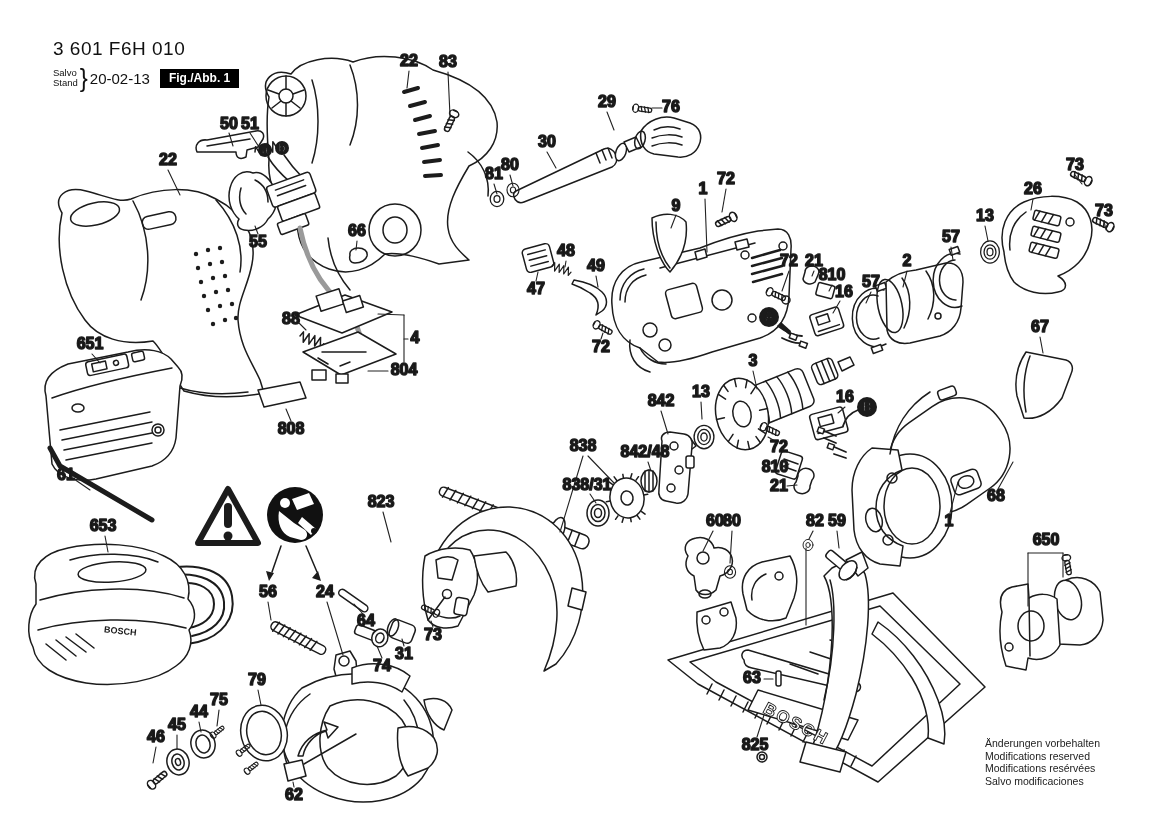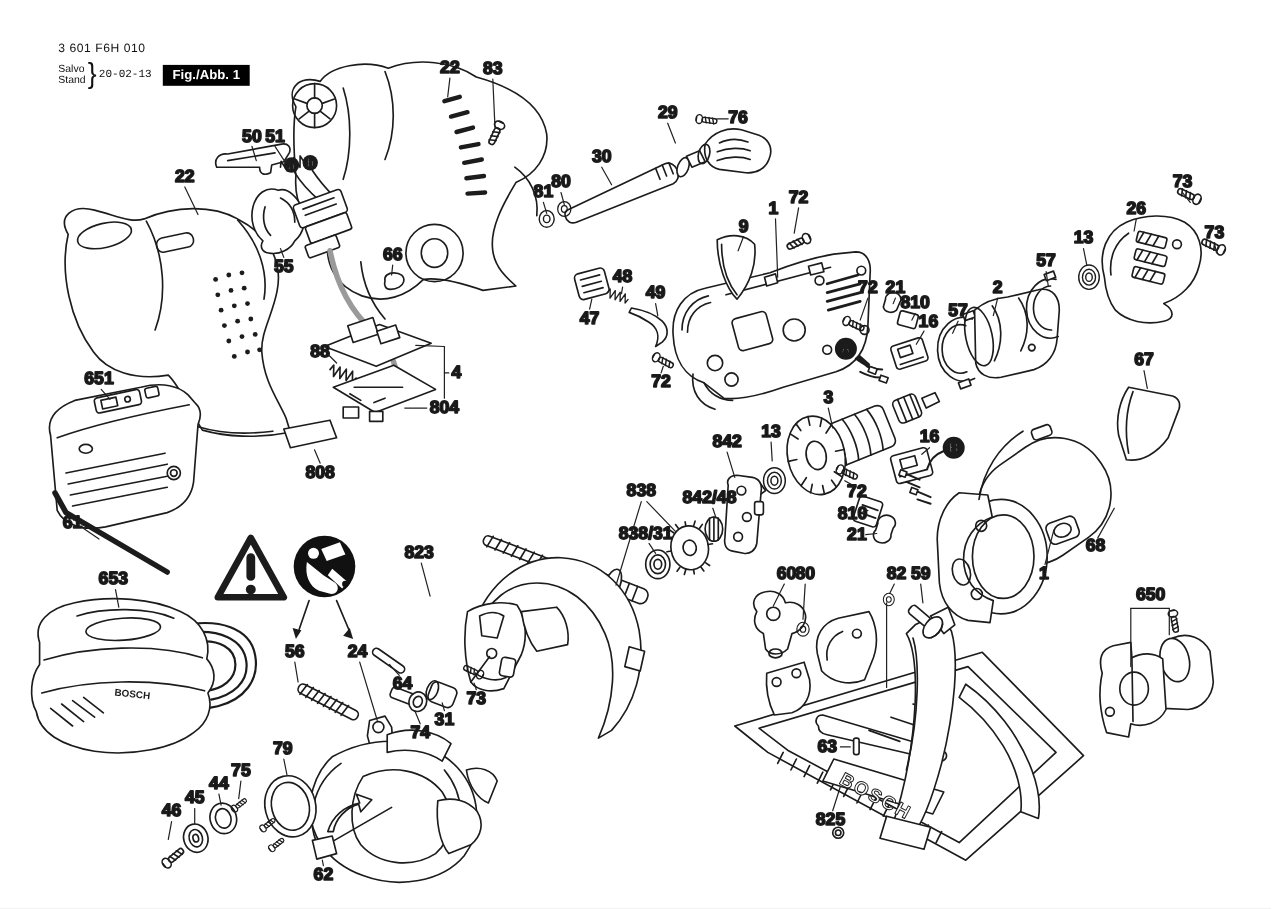--- a/index.html
+++ b/index.html
@@ -6,25 +6,25 @@
   #canvas{position:relative;width:1169px;height:826px;background:#ffffff;overflow:hidden;
           font-family:"Liberation Sans",sans-serif;}
   #art{position:absolute;left:0;top:0;}
   
   #anno text{font-family:"Liberation Sans",sans-serif;font-weight:bold;font-size:16px;
              fill:#141414;text-anchor:middle;dominant-baseline:middle;}
   #anno line{stroke:#222;stroke-width:1.1;}
   #anno text.marker-text{fill:#ffffff;font-size:12px;}
   
   .titleblock{position:absolute;left:53px;top:38px;color:#111;}
-  .pn{font-size:11px;letter-spacing:0.5px;}
+  .pn{font-size:19px;letter-spacing:0.5px;}
   .issue-row{display:flex;align-items:center;margin-top:4px;}
   .ilabels{font-size:9.5px;line-height:10.5px;}
   .brace{font-size:24px;font-weight:300;margin:0 2px 0 2px;transform:scaleY(1.1);}
-  .date{font-size:10px;margin-right:10px;font-family:Liberation Mono, monospace;}
+  .date{font-size:15px;margin-right:10px;}
   .figbox{background:#000;color:#fff;font-weight:bold;font-size:12px;padding:2px 9px 3px 9px;}
   .footer{position:absolute;left:985px;top:737px;font-size:10.5px;line-height:12.5px;color:#222;}
 </style>
 </head>
 <body>
 
 <div id="canvas">
 
 <svg id="art" width="1169" height="826" viewBox="0 0 1169 826">
 <defs>
@@ -624,14 +624,20 @@
     <div class="ilabels">
       <div>Salvo</div>
       <div>Stand</div>
     </div>
     <div class="brace">}</div>
     <div class="date">20-02-13</div>
     <div class="figbox">Fig./Abb. 1</div>
   </div>
 </div>
 
-
+<div class="footer">
+  <div>Änderungen vorbehalten</div>
+  <div>Modifications reserved</div>
+  <div>Modifications resérvées</div>
+  <div>Salvo modificaciones</div>
 </div>
 
+</div>
+
 </body></html>

